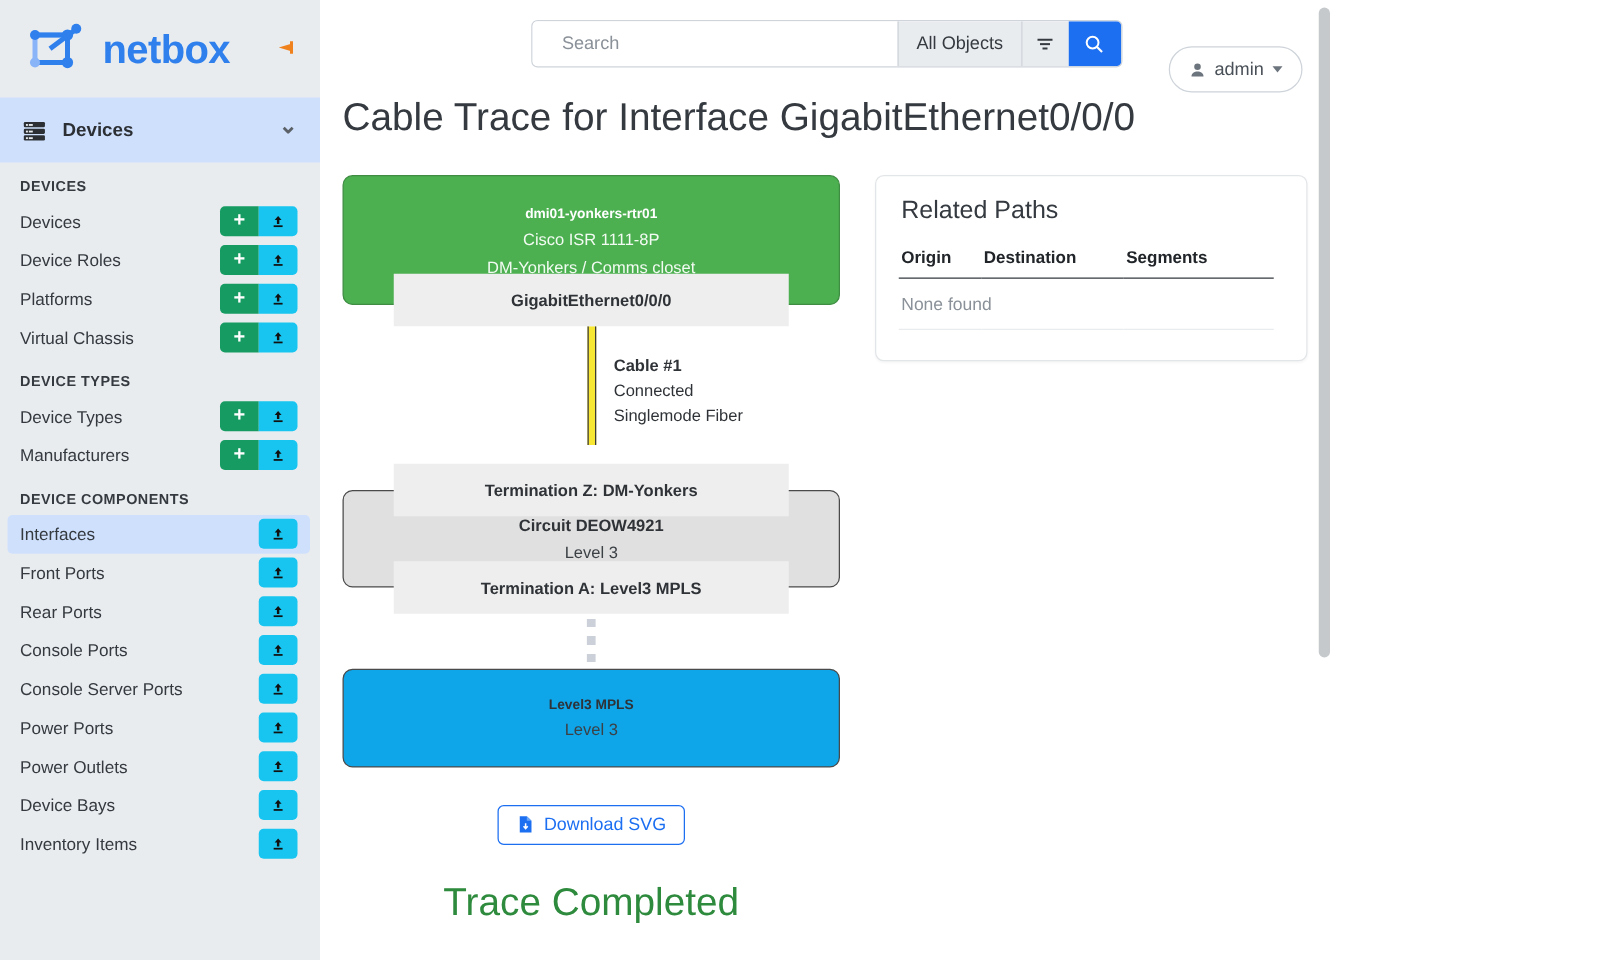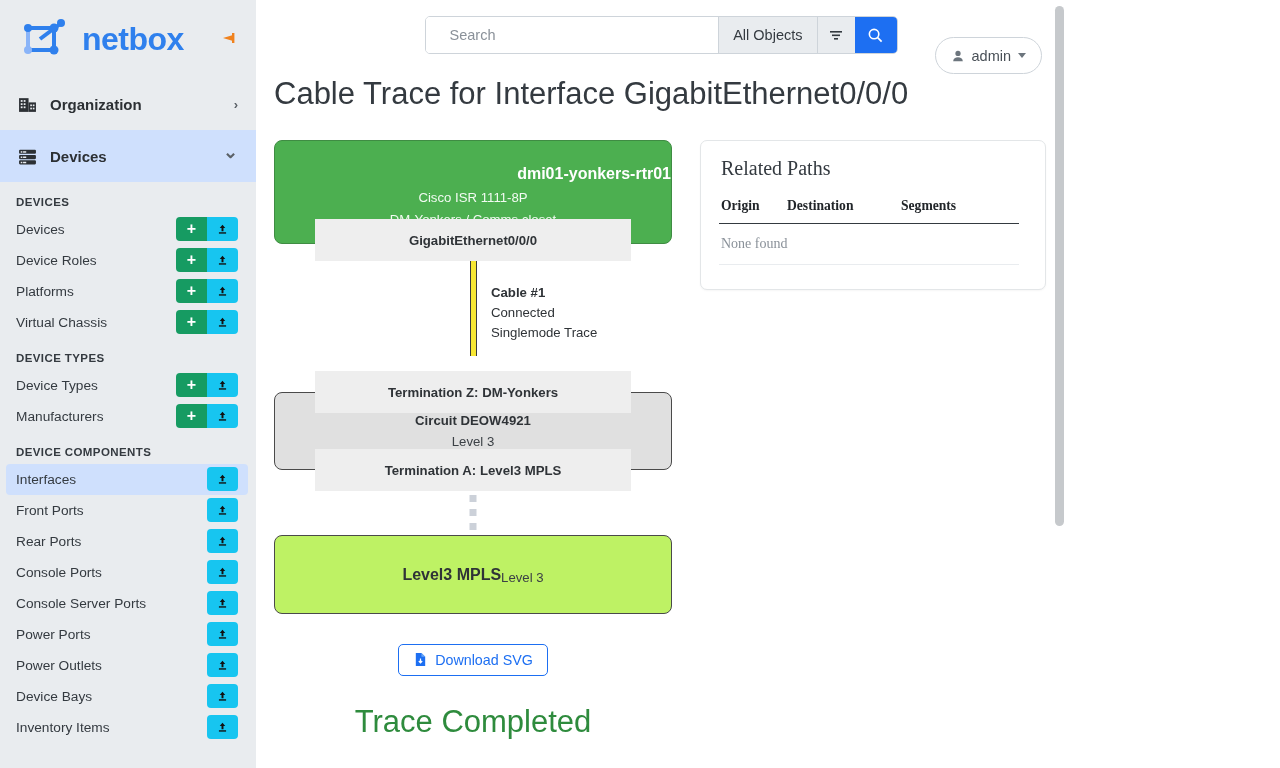--- a/index.html
+++ b/index.html
@@ -154,21 +154,21 @@
   .paths-col { flex: 1; }
 
   
   .trace { position: relative; width: 398px; }
   .node {
     border: 1px solid #4a4a4a;
     border-radius: 8px;
     text-align: center;
     position: relative;
   }
-  .node .title { font-weight: 700; font-size: 16px; text-align: right; }
+  .node .title { font-weight: 700; font-size: 11px; }
   .node .sub { font-size: 13.2px; margin-top: 7px; }
   .node-device {
     background: #4caf50;
     border-color: #3f8c43;
     color: #ffffff;
     height: 104px;
     padding-top: 24px;
   }
   .node-device .sub { color: #f2fbf2; }
   .term {
@@ -219,24 +219,24 @@
     height: 44px; position: relative;
   }
   .dash-line {
     position: absolute; left: 50%; top: 4px;
     width: 7px; height: 38px;
     transform: translateX(-50%);
     background-image: repeating-linear-gradient(
       to bottom, #ccd1d9 0 7px, transparent 7px 14px);
   }
   .node-provider {
-    background: #bef264;
+    background: #0ea5e9;
     color: #2f3337;
     height: 79px;
-    display: flex; flex-direction: row;
+    display: flex; flex-direction: column;
     align-items: center; justify-content: center;
   }
   .node-provider .sub { margin-top: 6px; color: #3c4146; }
 
   .dl-wrap { text-align: center; padding-top: 30px; }
   .dl-btn {
     display: inline-flex; align-items: flex-start; gap: 7px;
     border: 1px solid #1d6ff2;
     color: #1d6ff2;
     background: #fff;
@@ -254,21 +254,20 @@
     font-weight: 400;
   }
 
   
   .card {
     border: 1px solid #e3e6e8;
     border-radius: 7px;
     background: #fff;
     padding: 16px 26px 24px 18px;
     box-shadow: 0 1px 2px rgba(0,0,0,0.04);
-    font-family: Liberation Serif, serif;
   }
   .card-title { font-size: 20px; color: #343a40; font-weight: 400; margin: 0 0 18px 2px; }
   table.paths { width: 100%; border-collapse: collapse; }
   table.paths th {
     text-align: left;
     font-size: 13.6px;
     font-weight: 700;
     color: #212529;
     padding: 0 0 9px 2px;
     border-bottom: 1.6px solid #343a40;
@@ -314,40 +313,20 @@
       </div>
       <span class="pin-icon">
         <svg width="18" height="18" viewBox="0 0 18 18">
           <path d="M3 8 L13 5 L13 11 L3 8 Z" fill="#f0821e"></path>
           <rect x="12" y="3" width="2.4" height="10" fill="#f0821e"></rect>
         </svg>
       </span>
     </div>
 
     <div id="nav-groups">
-        <div class="nav-group">
-          <span class="gicon">
-            <svg width="19" height="19" viewBox="0 0 18 18">
-              <rect x="1" y="3" width="9" height="13" fill="#2c3034"></rect>
-              <rect x="10" y="7" width="7" height="9" fill="#2c3034"></rect>
-              <rect x="2.6" y="4.8" width="1.7" height="1.7" fill="#e9ecef"></rect>
-              <rect x="5.4" y="4.8" width="1.7" height="1.7" fill="#e9ecef"></rect>
-              <rect x="2.6" y="7.8" width="1.7" height="1.7" fill="#e9ecef"></rect>
-              <rect x="5.4" y="7.8" width="1.7" height="1.7" fill="#e9ecef"></rect>
-              <rect x="2.6" y="10.8" width="1.7" height="1.7" fill="#e9ecef"></rect>
-              <rect x="5.4" y="10.8" width="1.7" height="1.7" fill="#e9ecef"></rect>
-              <rect x="11.6" y="9" width="1.6" height="1.6" fill="#e9ecef"></rect>
-              <rect x="14" y="9" width="1.6" height="1.6" fill="#e9ecef"></rect>
-              <rect x="11.6" y="12" width="1.6" height="1.6" fill="#e9ecef"></rect>
-              <rect x="14" y="12" width="1.6" height="1.6" fill="#e9ecef"></rect>
-            </svg>
-          </span>
-          <span class="glabel">Organization</span>
-          <span class="chev">›</span>
-        </div>
         <div class="nav-group active">
           <span class="gicon">
             <svg width="19" height="19" viewBox="0 0 18 18">
               <rect x="1" y="2.5" width="16" height="4" rx="1" fill="#2c3034"></rect>
               <rect x="1" y="7.5" width="16" height="4" rx="1" fill="#2c3034"></rect>
               <rect x="1" y="12.5" width="16" height="4" rx="1" fill="#2c3034"></rect>
               <rect x="2.6" y="4" width="1.5" height="1.4" fill="#e9ecef"></rect>
               <rect x="4.8" y="4" width="3" height="1.4" fill="#e9ecef"></rect>
               <rect x="2.6" y="9" width="1.5" height="1.4" fill="#e9ecef"></rect>
               <rect x="4.8" y="9" width="3" height="1.4" fill="#e9ecef"></rect>
@@ -585,21 +564,21 @@
 
           <div class="term">
             <span>GigabitEthernet0/0/0</span>
           </div>
 
           <div class="cable-seg">
             <div class="cable-line"></div>
             <div class="cable-label">
               <div class="cl-title">Cable #1</div>
               <div>Connected</div>
-              <div>Singlemode Trace</div>
+              <div>Singlemode Fiber</div>
             </div>
           </div>
 
           <div class="circuit-block">
             <div class="term top-overlap">
               <span>Termination Z: DM-Yonkers</span>
             </div>
             <div class="circuit-box">
               <div class="title">Circuit DEOW4921</div>
               <div class="sub">Level 3</div>

